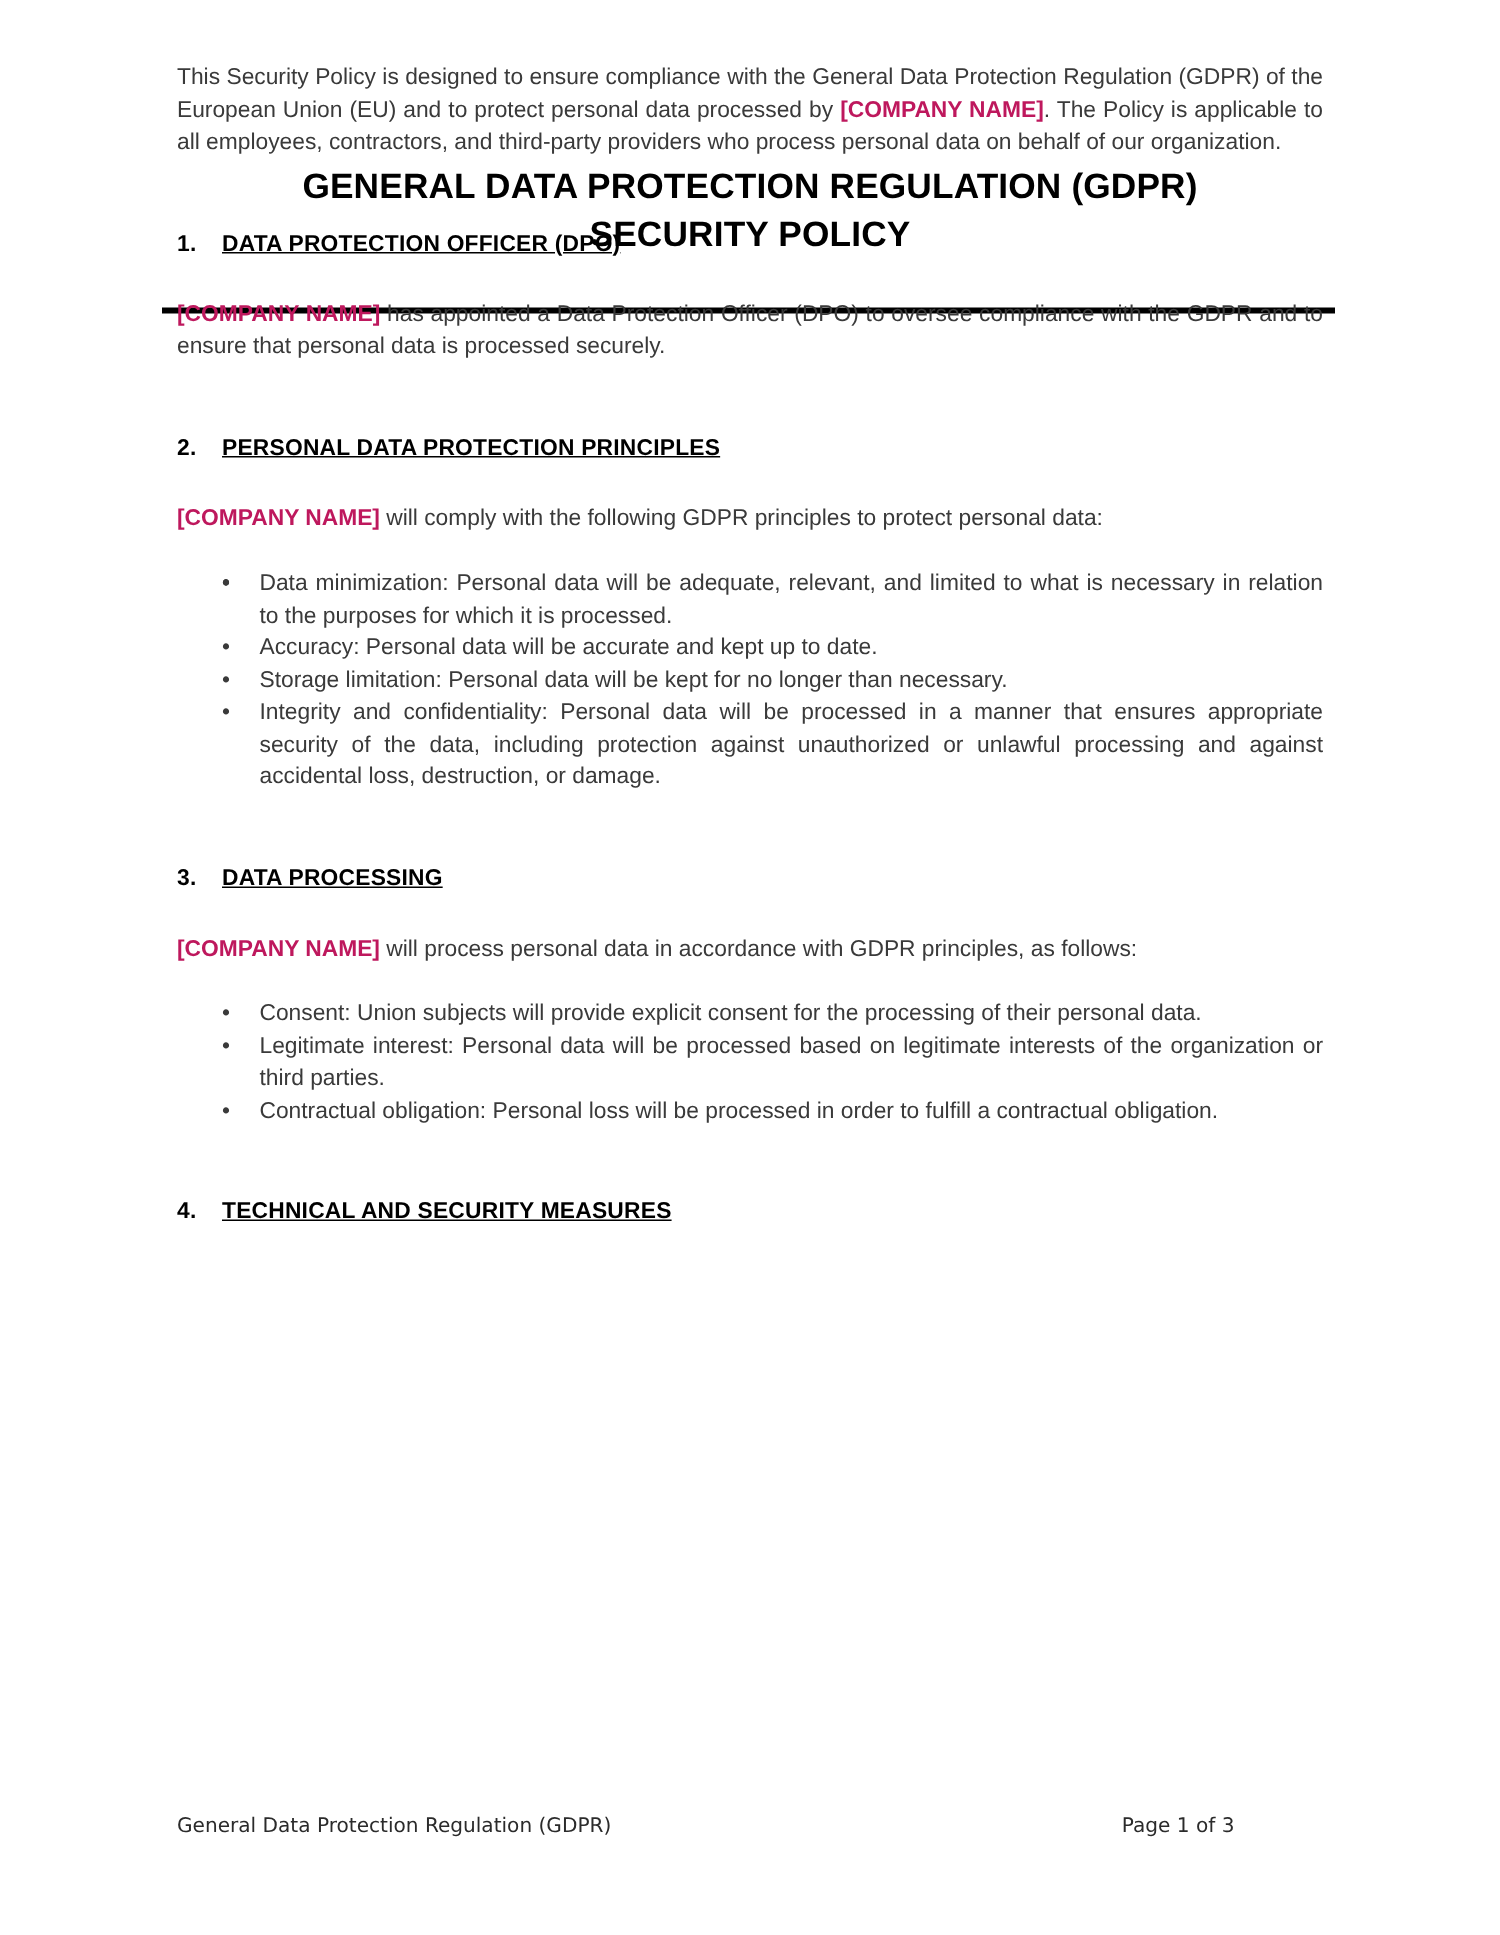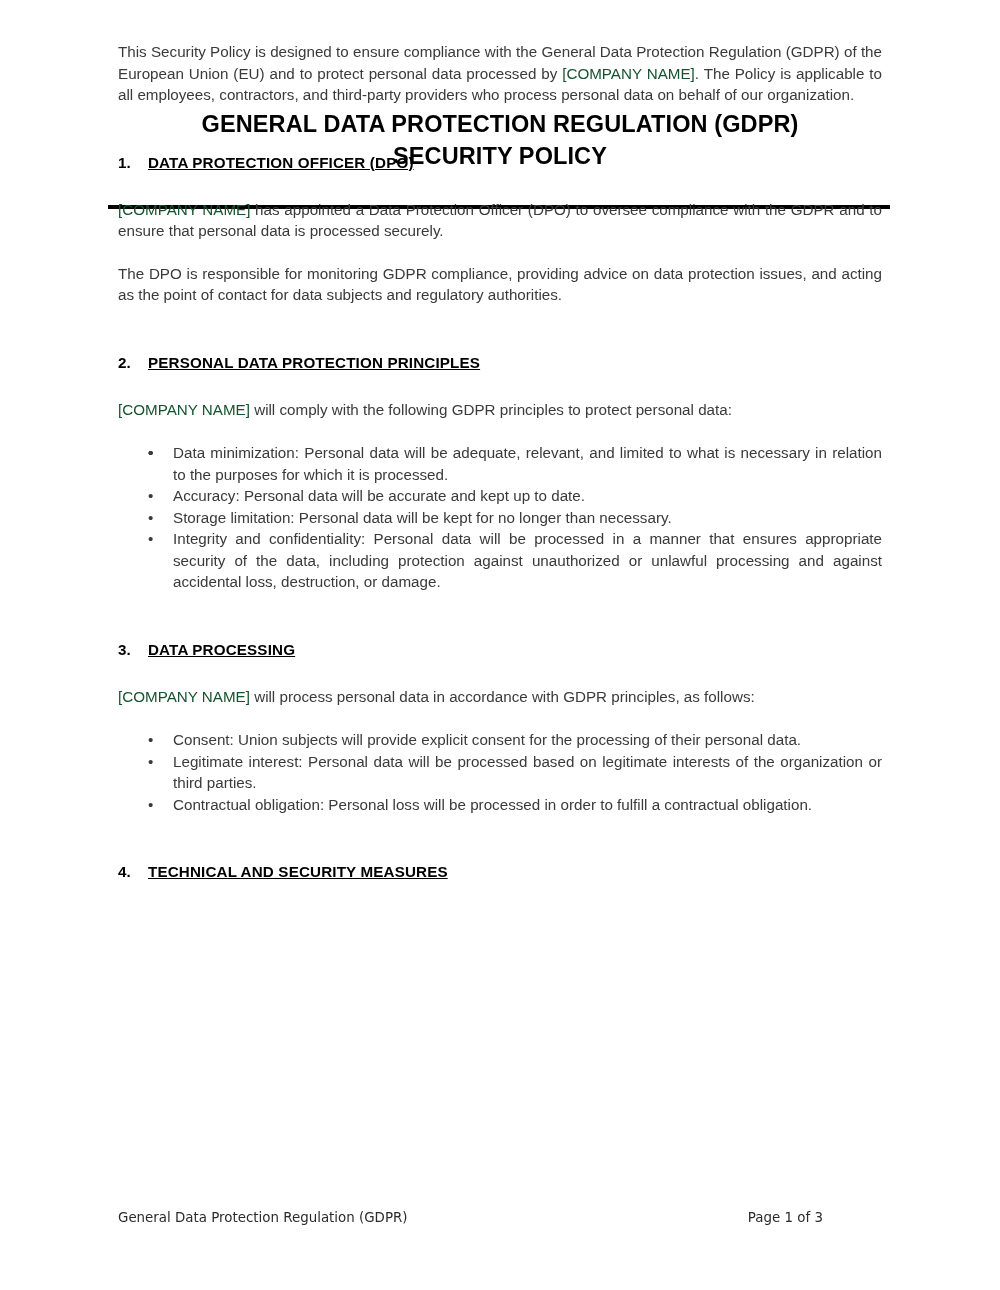--- a/index.html
+++ b/index.html
@@ -59,22 +59,22 @@
 
   
   .para {
     margin: 0;
     font-size: 15.2px;
     line-height: 21.5px;
     text-align: justify;
     color: #3a3a3a;
   }
   .para b, .bold {
-    font-weight: normal;
-    color: #14532d;
+    font-weight: bold;
+    color: #be185d;
   }
   .intro {
     margin-top: 41px;
   }
   .para + .para {
     margin-top: 21px;
   }
 
   
   .section-head {
@@ -160,21 +160,20 @@
 
   <div class="content">
 
     <p class="para intro"><span>This Security Policy is designed to ensure compliance with the General Data Protection Regulation (GDPR) of the European Union (EU) and to protect personal data processed by </span><b class="bold">[COMPANY NAME]</b><span>. The Policy is applicable to all employees, contractors, and third-party providers who process personal data on behalf of our organization.</span></p>
 
     <div class="section-head gap-before-head">
       <span class="num">1.</span>
       <span class="txt">DATA PROTECTION OFFICER (DPO)</span>
     </div>
     <p class="para head-to-para"><b class="bold">[COMPANY NAME]</b><span> has appointed a Data Protection Officer (DPO) to oversee compliance with the GDPR and to ensure that personal data is processed securely.</span></p>
-    <p class="para">The DPO is responsible for monitoring GDPR compliance, providing advice on data protection issues, and acting as the point of contact for data subjects and regulatory authorities.</p>
 
     <div class="section-head gap-before-head">
       <span class="num">2.</span>
       <span class="txt">PERSONAL DATA PROTECTION PRINCIPLES</span>
     </div>
     <p class="para head-to-para"><b class="bold">[COMPANY NAME]</b><span> will comply with the following GDPR principles to protect personal data:</span></p>
     <ul class="bullets after-para">
       <li><span class="dot">•</span></li>
       <li><span class="dot">•</span></li>
       <li><span class="dot">•</span><span>Data minimization: Personal data will be adequate, relevant, and limited to what is necessary in relation to the purposes for which it is processed.</span></li>

